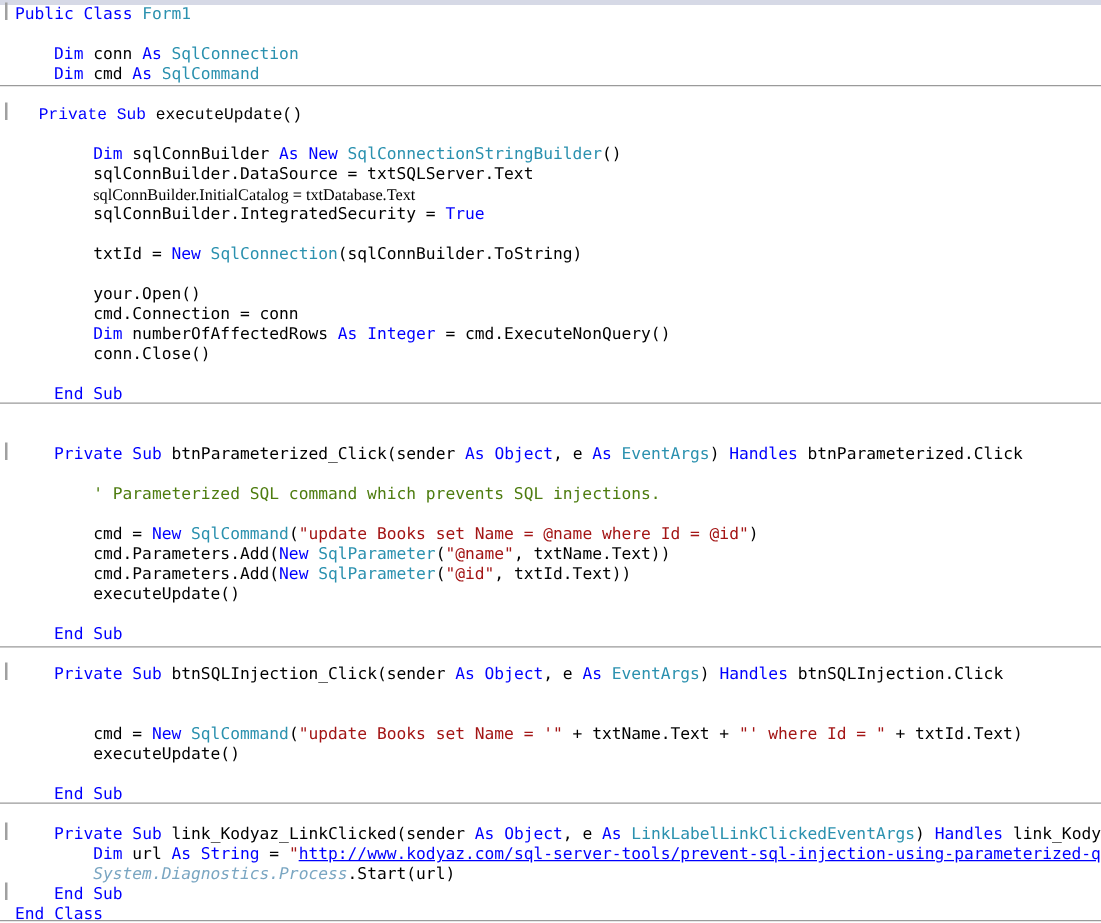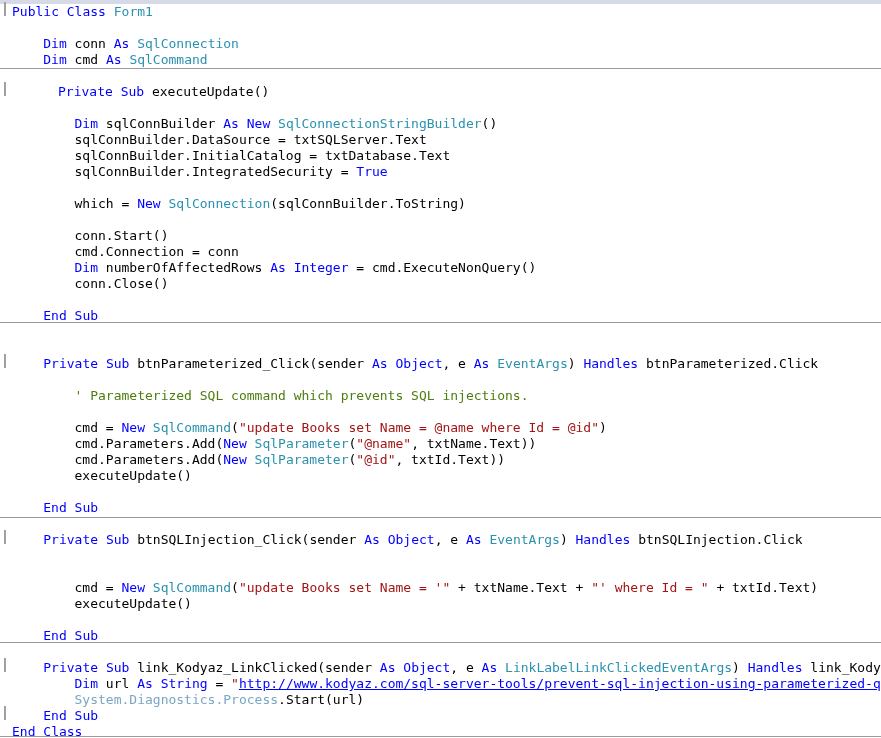--- a/index.html
+++ b/index.html
@@ -75,21 +75,21 @@
     color: #000000;
     letter-spacing: 0px;
   }
 
   
   .tok-key   { color: #0000ff; }
   .tok-type  { color: #2b91af; }
   .tok-str   { color: #a31515; }
   .tok-com   { color: #4d7c0f; }
   .tok-id    { color: #000000; }
-  .tok-ns    { color: #7aa6c2; }
+  .tok-ns    { color: #7aa6c2; font-style: italic; }
   .tok-link  { color: #0000ff; text-decoration: underline; }
 </style>
 </head>
 <body>
 
 <div id="editor">
 
   <div class="top-strip"></div>
 
   <div class="outline-margin">
@@ -100,30 +100,30 @@
       <div class="collapse-bar" style="top: 654px; height: 14px;"></div>
       <div class="collapse-bar" style="top: 702px; height: 14px;"></div>
     </div>
 
   <div class="code-surface" id="code-surface">
       <div class="code-line" style="top: 0px; left: 12px;"><span class="tok-key">Public</span><span class="tok-id"> </span><span class="tok-key">Class</span><span class="tok-id"> </span><span class="tok-type">Form1</span></div>
       <div class="code-line" style="top: 16px; left: 12px;"></div>
       <div class="code-line" style="top: 32px; left: 43.28px;"><span class="tok-key">Dim</span><span class="tok-id"> conn </span><span class="tok-key">As</span><span class="tok-id"> </span><span class="tok-type">SqlConnection</span></div>
       <div class="code-line" style="top: 48px; left: 43.28px;"><span class="tok-key">Dim</span><span class="tok-id"> cmd </span><span class="tok-key">As</span><span class="tok-id"> </span><span class="tok-type">SqlCommand</span></div>
       <div class="code-line" style="top: 64px; left: 12px;"></div>
-      <div class="code-line" style="top: 80px; left: 58px;"><span class="tok-key">Private</span><span class="tok-id"> </span><span class="tok-key">Sub</span><span class="tok-id"> executeUpdate()</span></div>
+      <div class="code-line" style="top: 80px; left: 31px; font-family: Liberation Mono, monospace;"><span class="tok-key">Private</span><span class="tok-id"> </span><span class="tok-key">Sub</span><span class="tok-id"> executeUpdate()</span></div>
       <div class="code-line" style="top: 96px; left: 12px;"></div>
       <div class="code-line" style="top: 128px; left: 74.56px;"><span class="tok-id">sqlConnBuilder.DataSource = txtSQLServer.Text</span></div>
       <div class="code-line" style="top: 112px; left: 74.56px;"><span class="tok-key">Dim</span><span class="tok-id"> sqlConnBuilder </span><span class="tok-key">As</span><span class="tok-id"> </span><span class="tok-key">New</span><span class="tok-id"> </span><span class="tok-type">SqlConnectionStringBuilder</span><span class="tok-id">()</span></div>
-      <div class="code-line" style="top: 144px; left: 74.56px;"><span class="tok-id">sqlConnBuilder.InitialCatalog = txtDatabase.Text</span></div>
+      <div class="code-line" style="top: 144px; left: 74.56px; font-family: Liberation Serif, serif;"><span class="tok-id">sqlConnBuilder.InitialCatalog = txtDatabase.Text</span></div>
       <div class="code-line" style="top: 160px; left: 74.56px;"><span class="tok-id">sqlConnBuilder.IntegratedSecurity = </span><span class="tok-key">True</span></div>
       <div class="code-line" style="top: 176px; left: 12px;"></div>
-      <div class="code-line" style="top: 192px; left: 74.56px;"><span class="tok-id">which = </span><span class="tok-key">New</span><span class="tok-id"> </span><span class="tok-type">SqlConnection</span><span class="tok-id">(sqlConnBuilder.ToString)</span></div>
+      <div class="code-line" style="top: 192px; left: 74.56px;"><span class="tok-id">txtId = </span><span class="tok-key">New</span><span class="tok-id"> </span><span class="tok-type">SqlConnection</span><span class="tok-id">(sqlConnBuilder.ToString)</span></div>
       <div class="code-line" style="top: 208px; left: 12px;"></div>
-      <div class="code-line" style="top: 224px; left: 74.56px;"><span class="tok-id">conn.Start()</span></div>
+      <div class="code-line" style="top: 224px; left: 74.56px;"><span class="tok-id">your.Open()</span></div>
       <div class="code-line" style="top: 256px; left: 74.56px;"><span class="tok-key">Dim</span><span class="tok-id"> numberOfAffectedRows </span><span class="tok-key">As</span><span class="tok-id"> </span><span class="tok-key">Integer</span><span class="tok-id"> = cmd.ExecuteNonQuery()</span></div>
       <div class="code-line" style="top: 240px; left: 74.56px;"><span class="tok-id">cmd.Connection = conn</span></div>
       <div class="code-line" style="top: 272px; left: 74.56px;"><span class="tok-id">conn.Close()</span></div>
       <div class="code-line" style="top: 288px; left: 12px;"></div>
       <div class="code-line" style="top: 304px; left: 43.28px;"><span class="tok-key">End</span><span class="tok-id"> </span><span class="tok-key">Sub</span></div>
       <div class="code-line" style="top: 320px; left: 12px;"></div>
       <div class="code-line" style="top: 336px; left: 12px;"></div>
       <div class="code-line" style="top: 352px; left: 43.28px;"><span class="tok-key">Private</span><span class="tok-id"> </span><span class="tok-key">Sub</span><span class="tok-id"> btnParameterized_Click(sender </span><span class="tok-key">As</span><span class="tok-id"> </span><span class="tok-key">Object</span><span class="tok-id">, e </span><span class="tok-key">As</span><span class="tok-id"> </span><span class="tok-type">EventArgs</span><span class="tok-id">) </span><span class="tok-key">Handles</span><span class="tok-id"> btnParameterized.Click</span></div>
       <div class="code-line" style="top: 368px; left: 12px;"></div>
       <div class="code-line" style="top: 384px; left: 74.56px;"><span class="tok-com">' Parameterized SQL command which prevents SQL injections.</span></div>

